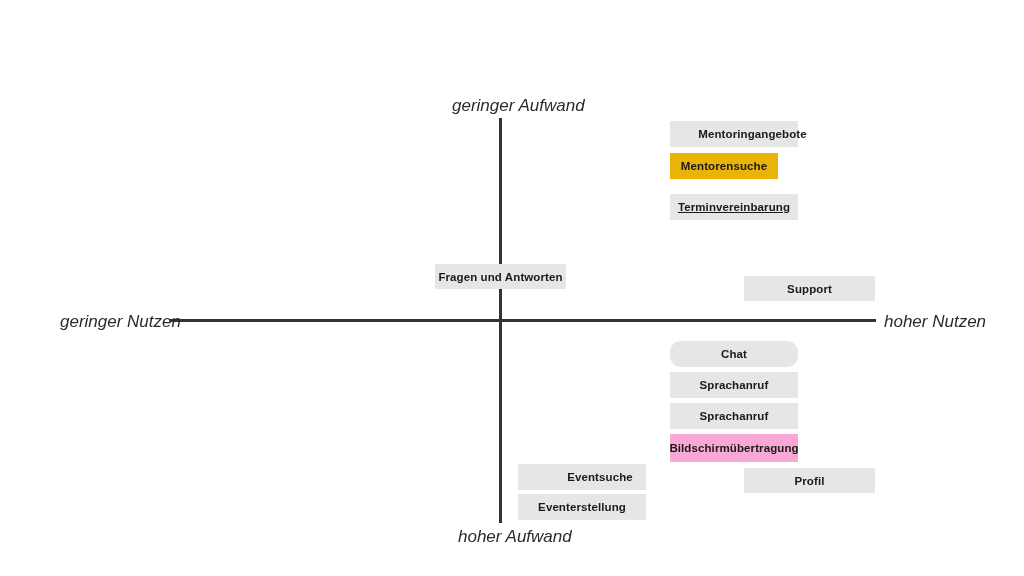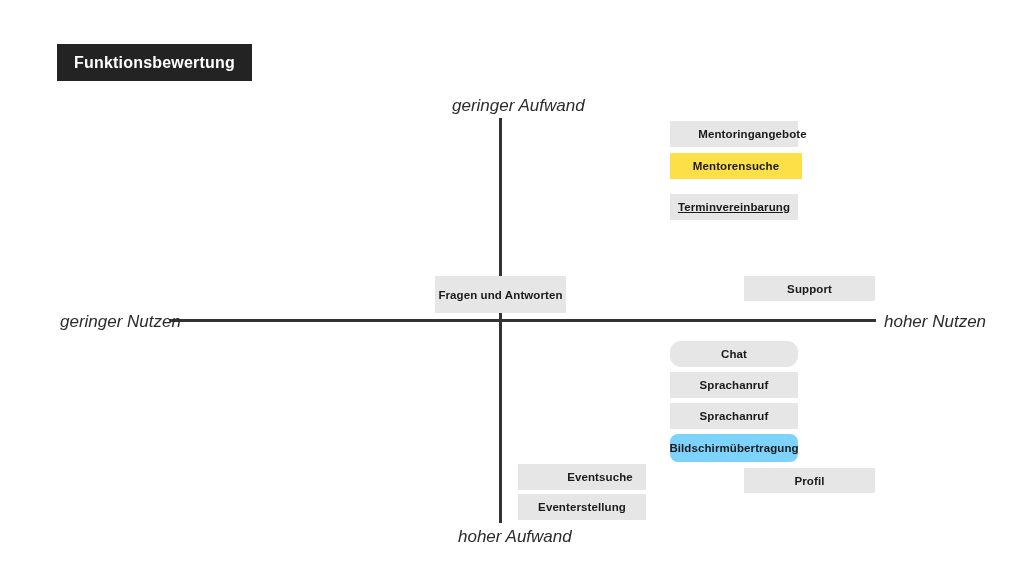--- a/index.html
+++ b/index.html
@@ -87,58 +87,55 @@
     color: #1a1a1a;
     white-space: nowrap;
     letter-spacing: 0.1px;
   }
 </style>
 </head>
 <body>
 
 <div id="canvas">
 
-  <div id="title-badge">
-    <span class="title-text">Funktionsbewertung</span>
-  </div>
 
   <div class="axis-line" id="axis-vertical"></div>
   <div class="axis-line" id="axis-horizontal"></div>
 
   <div class="axis-label" id="label-top">geringer Aufwand</div>
   <div class="axis-label" id="label-bottom">hoher Aufwand</div>
   <div class="axis-label" id="label-left">geringer Nutzen</div>
   <div class="axis-label" id="label-right">hoher Nutzen</div>
 
   <div id="feature-boxes">
       <div class="feature-box" style="left: 670px; top: 121px; width: 128px; height: 26px; background: rgb(230, 230, 230);">
         <span class="box-label" style="color: rgb(26, 26, 26); padding-left: 37px;">Mentoringangebote</span>
       </div>
-      <div class="feature-box" style="left: 670px; top: 153px; width: 132px; height: 26px; background: #fde047;">
+      <div class="feature-box" style="left: 670px; top: 153px; width: 108px; height: 26px; background: #eab308;">
         <span class="box-label" style="color: rgb(26, 26, 26);">Mentorensuche</span>
       </div>
       <div class="feature-box" style="left: 670px; top: 194px; width: 128px; height: 26px; background: rgb(230, 230, 230);">
         <span class="box-label" style="color: rgb(26, 26, 26); text-decoration: underline;">Terminvereinbarung</span>
       </div>
-      <div class="feature-box" style="left: 435px; top: 276px; width: 131px; height: 37px; background: rgb(230, 230, 230);">
+      <div class="feature-box" style="left: 435px; top: 264px; width: 131px; height: 25px; background: rgb(230, 230, 230);">
         <span class="box-label" style="color: rgb(26, 26, 26);">Fragen und Antworten</span>
       </div>
       <div class="feature-box" style="left: 744px; top: 276px; width: 131px; height: 25px; background: rgb(230, 230, 230);">
         <span class="box-label" style="color: rgb(26, 26, 26);">Support</span>
       </div>
       <div class="feature-box" style="left: 670px; top: 341px; width: 128px; height: 26px; background: rgb(230, 230, 230); border-radius: 11px;">
         <span class="box-label" style="color: rgb(26, 26, 26);">Chat</span>
       </div>
       <div class="feature-box" style="left: 670px; top: 372px; width: 128px; height: 26px; background: rgb(230, 230, 230);">
         <span class="box-label" style="color: rgb(26, 26, 26);">Sprachanruf</span>
       </div>
       <div class="feature-box" style="left: 670px; top: 403px; width: 128px; height: 26px; background: rgb(230, 230, 230); text-align: right;">
         <span class="box-label" style="color: rgb(26, 26, 26);">Sprachanruf</span>
       </div>
-      <div class="feature-box" style="left: 670px; top: 434px; width: 128px; height: 28px; background: #7dd3fc; border-radius: 8px;">
+      <div class="feature-box" style="left: 670px; top: 434px; width: 128px; height: 28px; background: #f9a8d4;">
         <span class="box-label" style="color: rgb(26, 26, 26);">Bildschirmübertragung</span>
       </div>
       <div class="feature-box" style="left: 518px; top: 464px; width: 128px; height: 26px; background: rgb(230, 230, 230); padding-left: 36px;">
         <span class="box-label" style="color: rgb(26, 26, 26);">Eventsuche</span>
       </div>
       <div class="feature-box" style="left: 518px; top: 494px; width: 128px; height: 26px; background: rgb(230, 230, 230);">
         <span class="box-label" style="color: rgb(26, 26, 26);">Eventerstellung</span>
       </div>
       <div class="feature-box" style="left: 744px; top: 468px; width: 131px; height: 25px; background: rgb(230, 230, 230);">
         <span class="box-label" style="color: rgb(26, 26, 26);">Profil</span>

